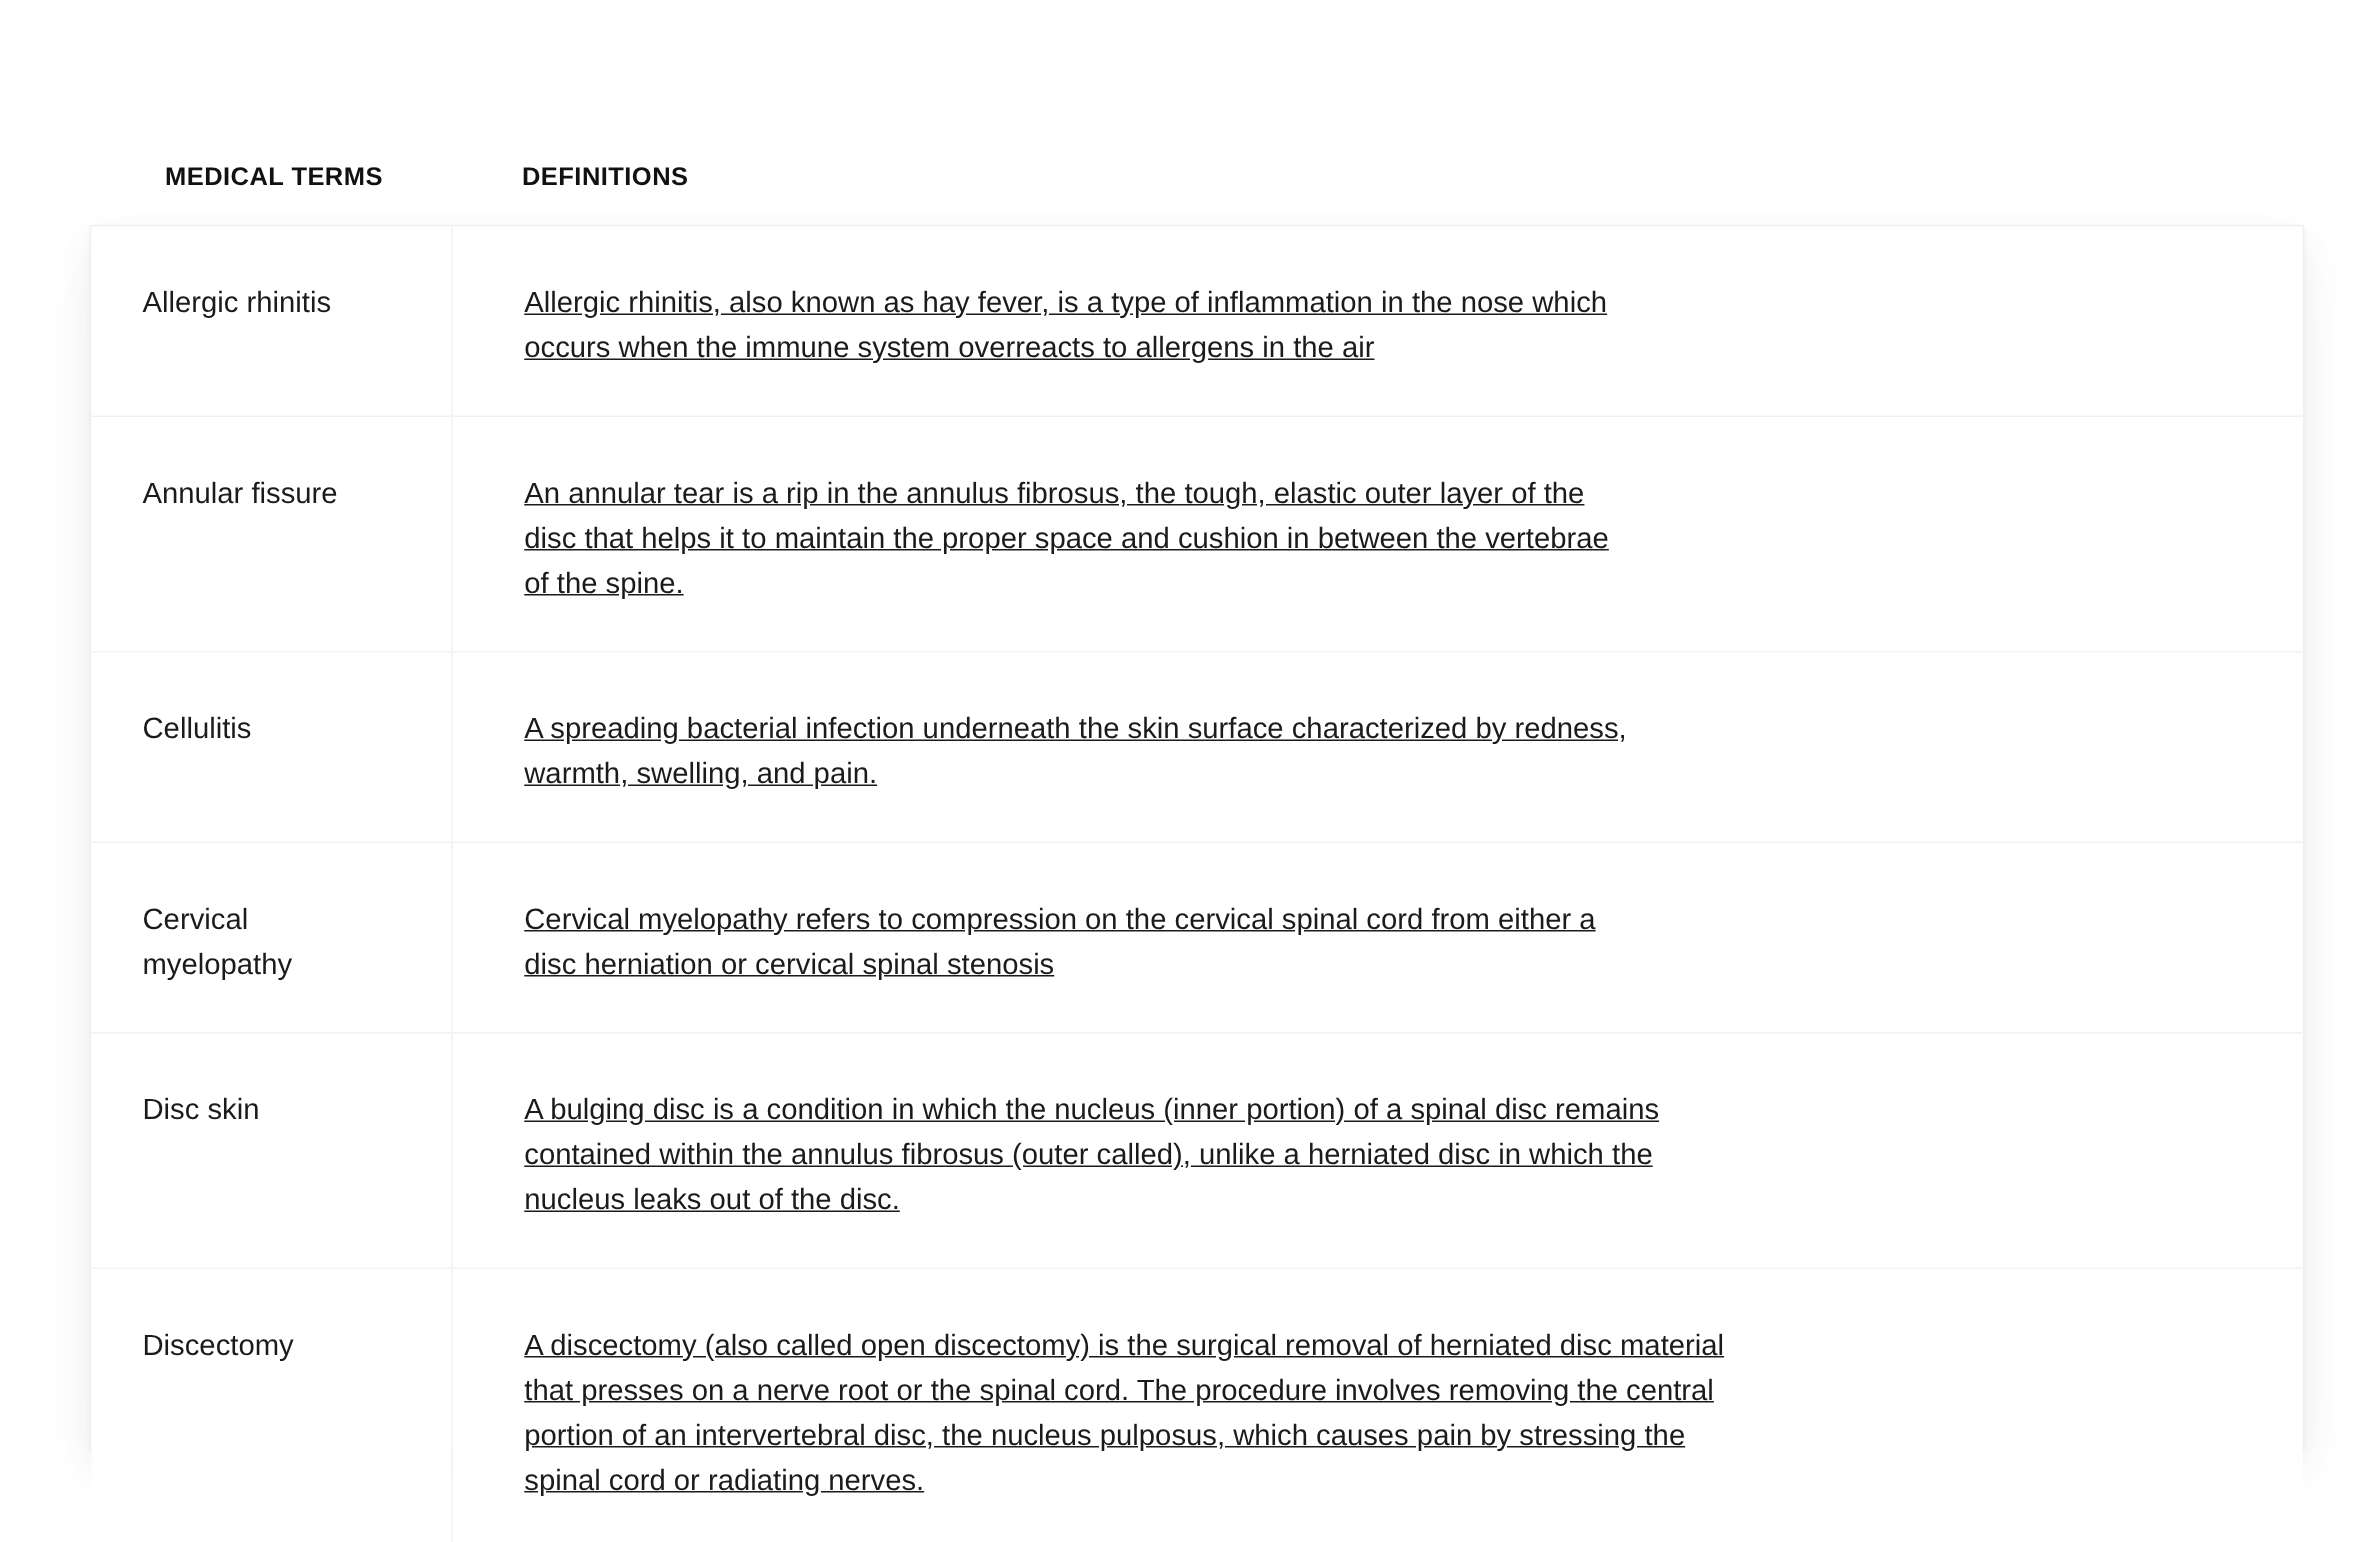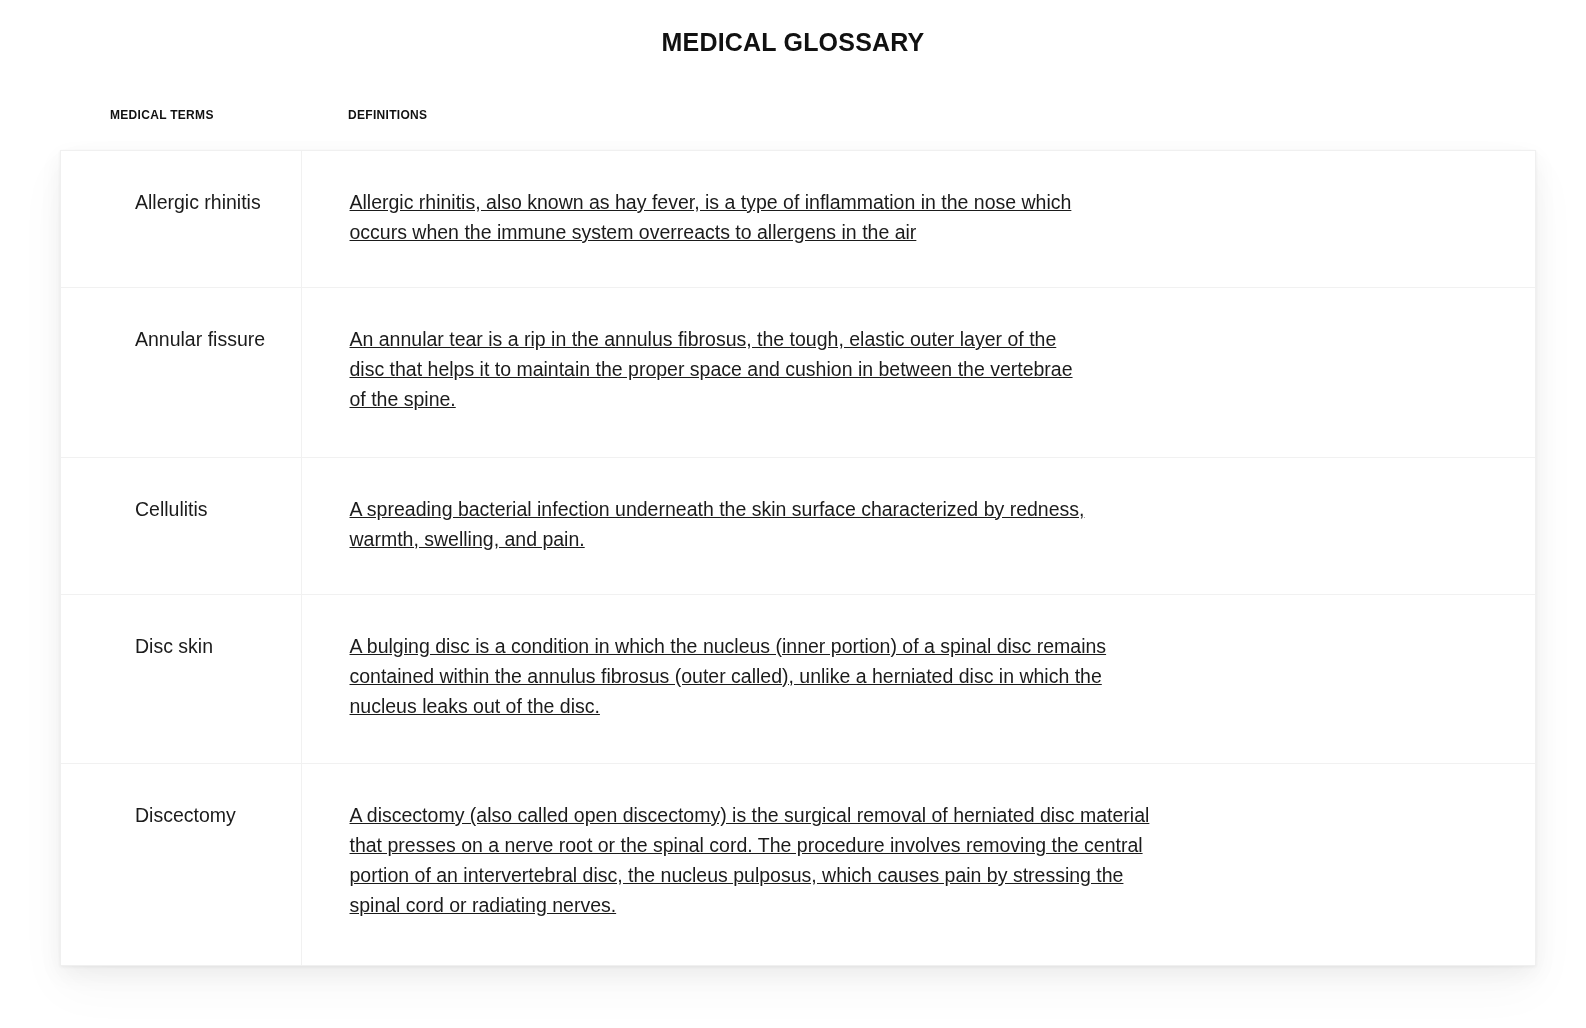--- a/index.html
+++ b/index.html
@@ -37,21 +37,21 @@
   .col-headers {
     position: absolute;
     top: 108px;
     left: 60px;
     width: 1476px;
     height: 26px;
   }
   .col-header {
     position: absolute;
     top: 0;
-    font-size: 12px;
+    font-size: 17px;
     font-weight: bold;
     letter-spacing: 0.3px;
     color: #111111;
     white-space: nowrap;
   }
   .col-header.terms { left: 50px; }
   .col-header.definitions { left: 288px; }
 
   
   .table-card {
@@ -81,21 +81,21 @@
   }
 
   .glossary-table td {
     vertical-align: top;
     background: #ffffff;
   }
 
   .cell-term {
     width: 240px;
     border-right: 1px solid #f1f1f1;
-    padding: 36px 20px 30px 74px;
+    padding: 36px 20px 30px 34px;
     font-size: 19.5px;
     line-height: 30px;
     color: #1b1b1b;
   }
 
   .cell-def {
     padding: 36px 40px 30px 48px;
     font-size: 19.5px;
     line-height: 30px;
     color: #1b1b1b;
@@ -103,21 +103,20 @@
   }
 
   .def-line { display: block; white-space: nowrap; }
   .term-line { display: block; white-space: nowrap; }
 </style>
 </head>
 <body>
 
 <div class="page">
 
-  <h1 class="page-title">MEDICAL GLOSSARY</h1>
 
   <div class="col-headers">
     <div class="col-header terms">MEDICAL TERMS</div>
     <div class="col-header definitions">DEFINITIONS</div>
   </div>
 
   <div class="table-card">
     <table class="glossary-table">
       <tbody>
           <tr>
@@ -143,20 +142,30 @@
             <td class="cell-term">
               <span class="term-line">Cellulitis</span>
             </td>
             <td class="cell-def">
               <span class="def-line">A spreading bacterial infection underneath the skin surface characterized by redness,</span>
               <span class="def-line">warmth, swelling, and pain.</span>
             </td>
           </tr>
           <tr>
             <td class="cell-term">
+              <span class="term-line">Cervical</span>
+              <span class="term-line">myelopathy</span>
+            </td>
+            <td class="cell-def">
+              <span class="def-line">Cervical myelopathy refers to compression on the cervical spinal cord from either a</span>
+              <span class="def-line">disc herniation or cervical spinal stenosis</span>
+            </td>
+          </tr>
+          <tr>
+            <td class="cell-term">
               <span class="term-line">Disc skin</span>
             </td>
             <td class="cell-def">
               <span class="def-line">A bulging disc is a condition in which the nucleus (inner portion) of a spinal disc remains</span>
               <span class="def-line">contained within the annulus fibrosus (outer called), unlike a herniated disc in which the</span>
               <span class="def-line">nucleus leaks out of the disc.</span>
             </td>
           </tr>
           <tr>
             <td class="cell-term">

